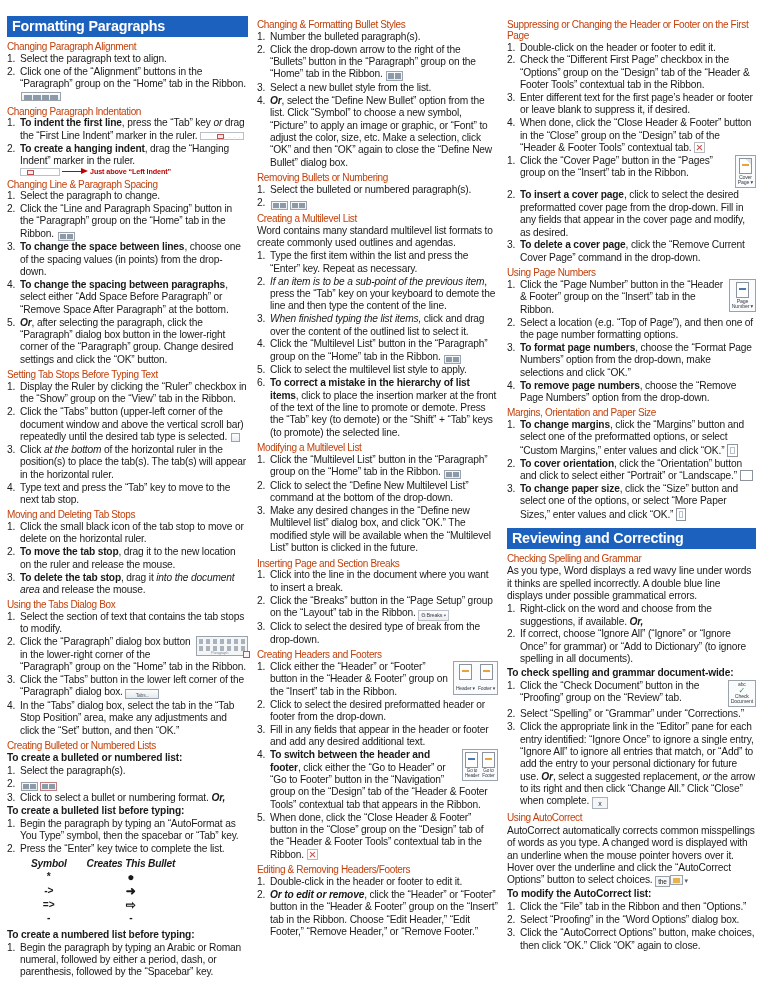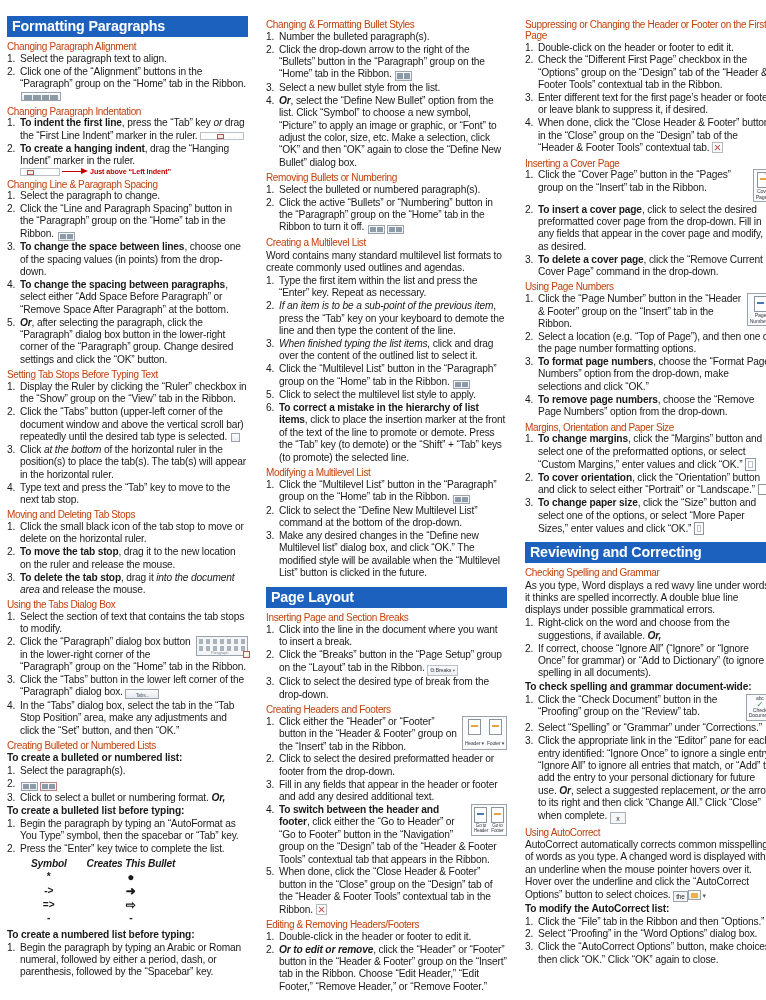--- a/index.html
+++ b/index.html
@@ -8,21 +8,21 @@
     width: 766px; height: 1000px;
     background: #ffffff;
     font-family: "Liberation Sans", sans-serif;
     color: #1a1a1a;
     overflow: hidden;
   }
   .sheet {
     width: 684px; height: 1000px;
     padding: 16px 7px 4px 7px;
     display: flex;
-    gap: 18px;
+    gap: 9px;
     align-items: flex-start;
     border-radius: 14px;
   }
   .col { width: 241px; flex: 0 0 241px; }
   .col.c3 { width: 249px; flex: 0 0 249px; }
 
   .banner {
     background: #1b61bd;
     color: #ffffff;
     font-size: 14.3px;
@@ -310,21 +310,21 @@
               <span></span>
               <span></span>
             </span></span></li>
       <li>Select a new bullet style from the list.</li>
       <li><span class="bi">Or</span>, select the “Define New Bullet” option from the list. Click “Symbol” to choose a new symbol, “Picture” to apply an image or graphic, or “Font” to adjust the color, size, etc. Make a selection, click “OK” and then “OK” again to close the “Define New Bullet” dialog box.</li>
     </ol>
 
     <h2 class="sec">Removing Bullets or Numbering</h2>
     <ol class="steps">
       <li>Select the bulleted or numbered paragraph(s).</li>
-      <li><span>Click the active “Bullets” or “Numbering” button in the “Paragraph” group on the “Home” tab in the Ribbon to turn it off.</span>
+      <li>
         <span class="ico ico-med"><span class="bars">
               <span></span>
               <span></span>
             </span></span><span class="ico ico-med"><span class="bars">
               <span></span>
               <span></span>
             </span></span></li>
     </ol>
 
     <h2 class="sec">Creating a Multilevel List</h2>
@@ -346,21 +346,20 @@
     <ol class="steps">
       <li><span>Click the “Multilevel List” button in the “Paragraph” group on the “Home” tab in the Ribbon.</span>
         <span class="ico ico-med"><span class="bars">
               <span></span>
               <span></span>
             </span></span></li>
       <li>Click to select the “Define New Multilevel List” command at the bottom of the drop-down.</li>
       <li>Make any desired changes in the “Define new Multilevel list” dialog box, and click “OK.” The modified style will be available when the “Multilevel List” button is clicked in the future.</li>
     </ol>
 
-    <div class="banner" style="margin-top:8px">Page Layout</div>
 
     <h2 class="sec">Inserting Page and Section Breaks</h2>
     <ol class="steps">
       <li>Click into the line in the document where you want to insert a break.</li>
       <li><span>Click the “Breaks” button in the “Page Setup” group on the “Layout” tab in the Ribbon.</span>
         <span class="ico-breaks">⧉ Breaks ▾</span></li>
       <li>Click to select the desired type of break from the drop-down.</li>
     </ol>
 
     <h2 class="sec">Creating Headers and Footers</h2>
@@ -404,21 +403,20 @@
 
     <h2 class="sec two">Suppressing or Changing the Header or Footer on the First Page</h2>
     <ol class="steps">
       <li>Double-click on the header or footer to edit it.</li>
       <li>Check the “Different First Page” checkbox in the “Options” group on the “Design” tab of the “Header &amp; Footer Tools” contextual tab in the Ribbon.</li>
       <li>Enter different text for the first page’s header or footer or leave blank to suppress it, if desired.</li>
       <li><span>When done, click the “Close Header &amp; Footer” button in the “Close” group on the “Design” tab of the “Header &amp; Footer Tools” contextual tab.</span>
         <span class="ico-x"></span></li>
     </ol>
 
-    <h2 class="sec">Inserting a Cover Page</h2>
     <ol class="steps clearfix">
       <li class="clearfix">
         <span class="ico-lg float-ico">
           <span class="pg fold"></span>
           <span>Cover</span><br>
           <span>Page ▾</span>
         </span>
         <span>Click the “Cover Page” button in the “Pages” group on the “Insert” tab in the Ribbon.</span></li>
       <li><b>To insert a cover page</b>, click to select the desired preformatted cover page from the drop-down. Fill in any fields that appear in the cover page and modify, as desired.</li>
       <li><b>To delete a cover page</b>, click the “Remove Current Cover Page” command in the drop-down.</li>

